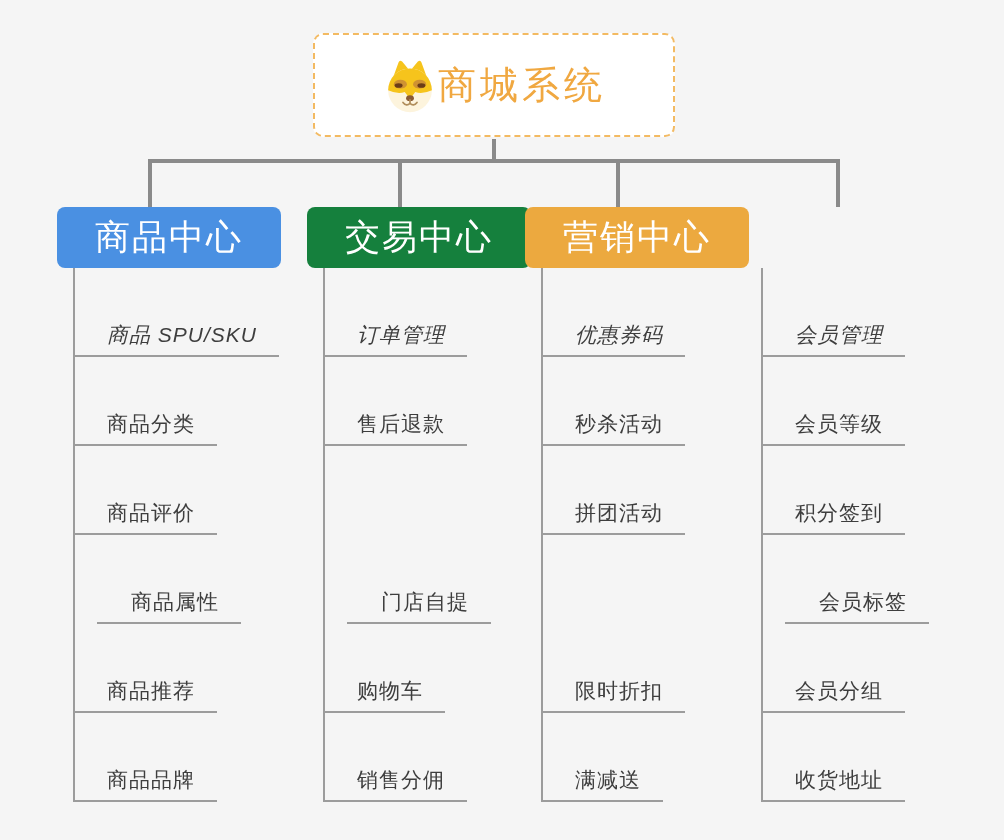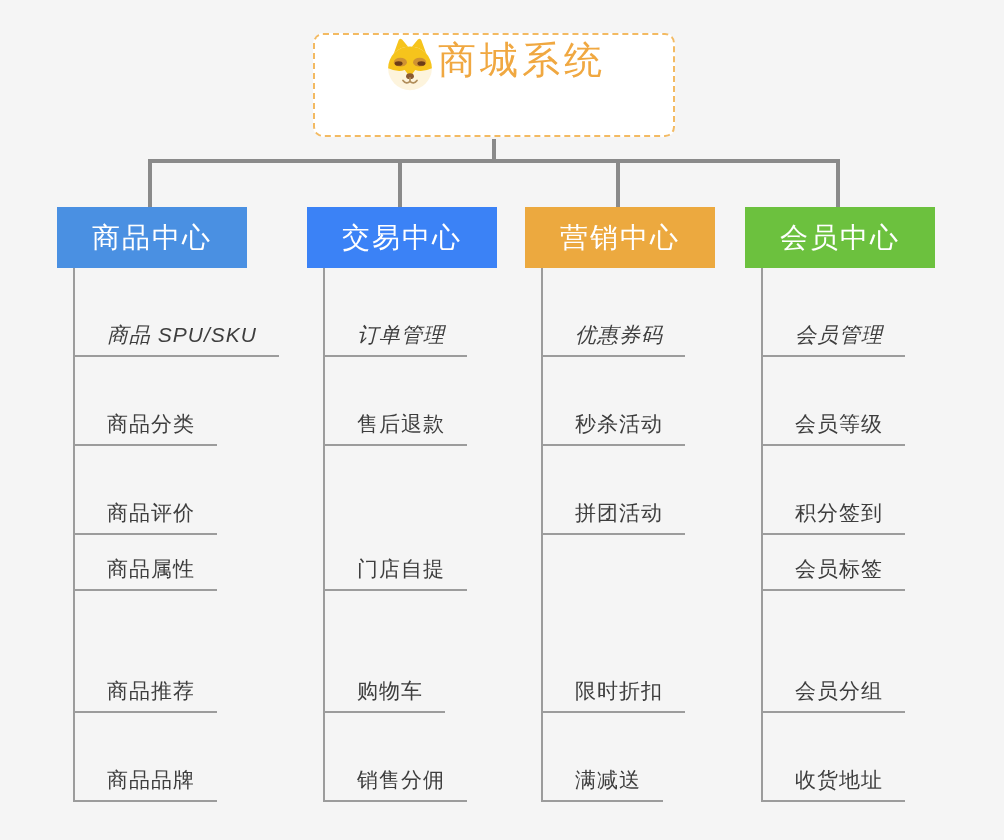--- a/index.html
+++ b/index.html
@@ -13,21 +13,21 @@
     background:#f5f5f5;
     overflow:hidden;
   }
   
   .root-node{
     position:absolute;left:313px;top:33px;width:362px;height:104px;
     background:#ffffff;
     border:2px dashed #f3ba62;
     border-radius:10px;
     box-sizing:border-box;
-    display:flex;align-items:flex-start;justify-content:center;
+    display:flex;align-items:center;justify-content:center;
     cursor:pointer;
   }
   .root-title{
     font-size:38px;
     color:#f0a841;
     letter-spacing:4px;
     white-space:nowrap;
   }
   .doge{width:56px;height:56px;flex:0 0 auto;}
   
@@ -39,24 +39,24 @@
   .wire.drop2{left:398px;}
   .wire.drop3{left:616px;}
   .wire.drop4{left:836px;}
   .colline{position:absolute;top:268px;height:533px;width:2px;background:#9c9c9c;}
   .colline.cA{left:73px;}
   .colline.cB{left:323px;}
   .colline.cC{left:541px;}
   .colline.cD{left:761px;}
   
   .branch-node{
-    position:absolute;top:207px;width:190px;height:61px;
-    border-radius:0;
+    position:absolute;top:207px;width:224px;height:61px;
+    border-radius:8px;
     display:flex;align-items:center;justify-content:center;
-    color:#ffffff;font-size:28px;letter-spacing:2px;
+    color:#ffffff;font-size:35px;letter-spacing:2px;
     cursor:pointer;box-sizing:border-box;white-space:nowrap;
   }
   .branch-node.b1{left:57px;}
   .branch-node.b2{left:307px;}
   .branch-node.b3{left:525px;}
   .branch-node.b4{left:745px;}
   
   .leaf{
     position:absolute;height:44px;box-sizing:border-box;
     display:flex;align-items:flex-end;
@@ -66,21 +66,21 @@
     white-space:nowrap;width:max-content;
     cursor:pointer;
   }
   .leaf.cA{left:73px;}
   .leaf.cB{left:323px;}
   .leaf.cC{left:541px;}
   .leaf.cD{left:761px;}
   .leaf.r0{top:313px;font-style:italic;}
   .leaf.r1{top:402px;font-family:Liberation Serif, serif;}
   .leaf.r2{top:491px;}
-  .leaf.r3{top:547px;}
+  .leaf.r3{top:580px;margin-left:24px;}
   .leaf.r4{top:669px;}
   .leaf.r5{top:758px;}
 </style>
 </head>
 <body>
 
 <div class="canvas">
 
   <div class="root-node">
     <svg class="doge" viewBox="0 0 64 64" aria-hidden="true">
@@ -99,23 +99,22 @@
   </div>
 
   <div class="wire rootdrop"></div>
   <div class="wire hbar"></div>
   <div class="wire drop drop1"></div>
   <div class="wire drop drop2"></div>
   <div class="wire drop drop3"></div>
   <div class="wire drop drop4"></div>
 
   <div class="branch-node b1" style="background-color: rgb(74, 144, 226);">商品中心</div>
-  <div class="branch-node b2" style="background-color: #3b82f6;">交易中心</div>
+  <div class="branch-node b2" style="background-color: #15803d;">交易中心</div>
   <div class="branch-node b3" style="background-color: rgb(236, 169, 63);">营销中心</div>
-  <div class="branch-node b4" style="background-color: rgb(108, 193, 62);">会员中心</div>
 
   <div class="colline cA"></div>
   <div class="colline cB"></div>
   <div class="colline cC"></div>
   <div class="colline cD"></div>
 
   <div class="leaf cA r0">商品 SPU/SKU</div>
   <div class="leaf cA r1">商品分类</div>
   <div class="leaf cA r2">商品评价</div>
   <div class="leaf cA r3">商品属性</div>

